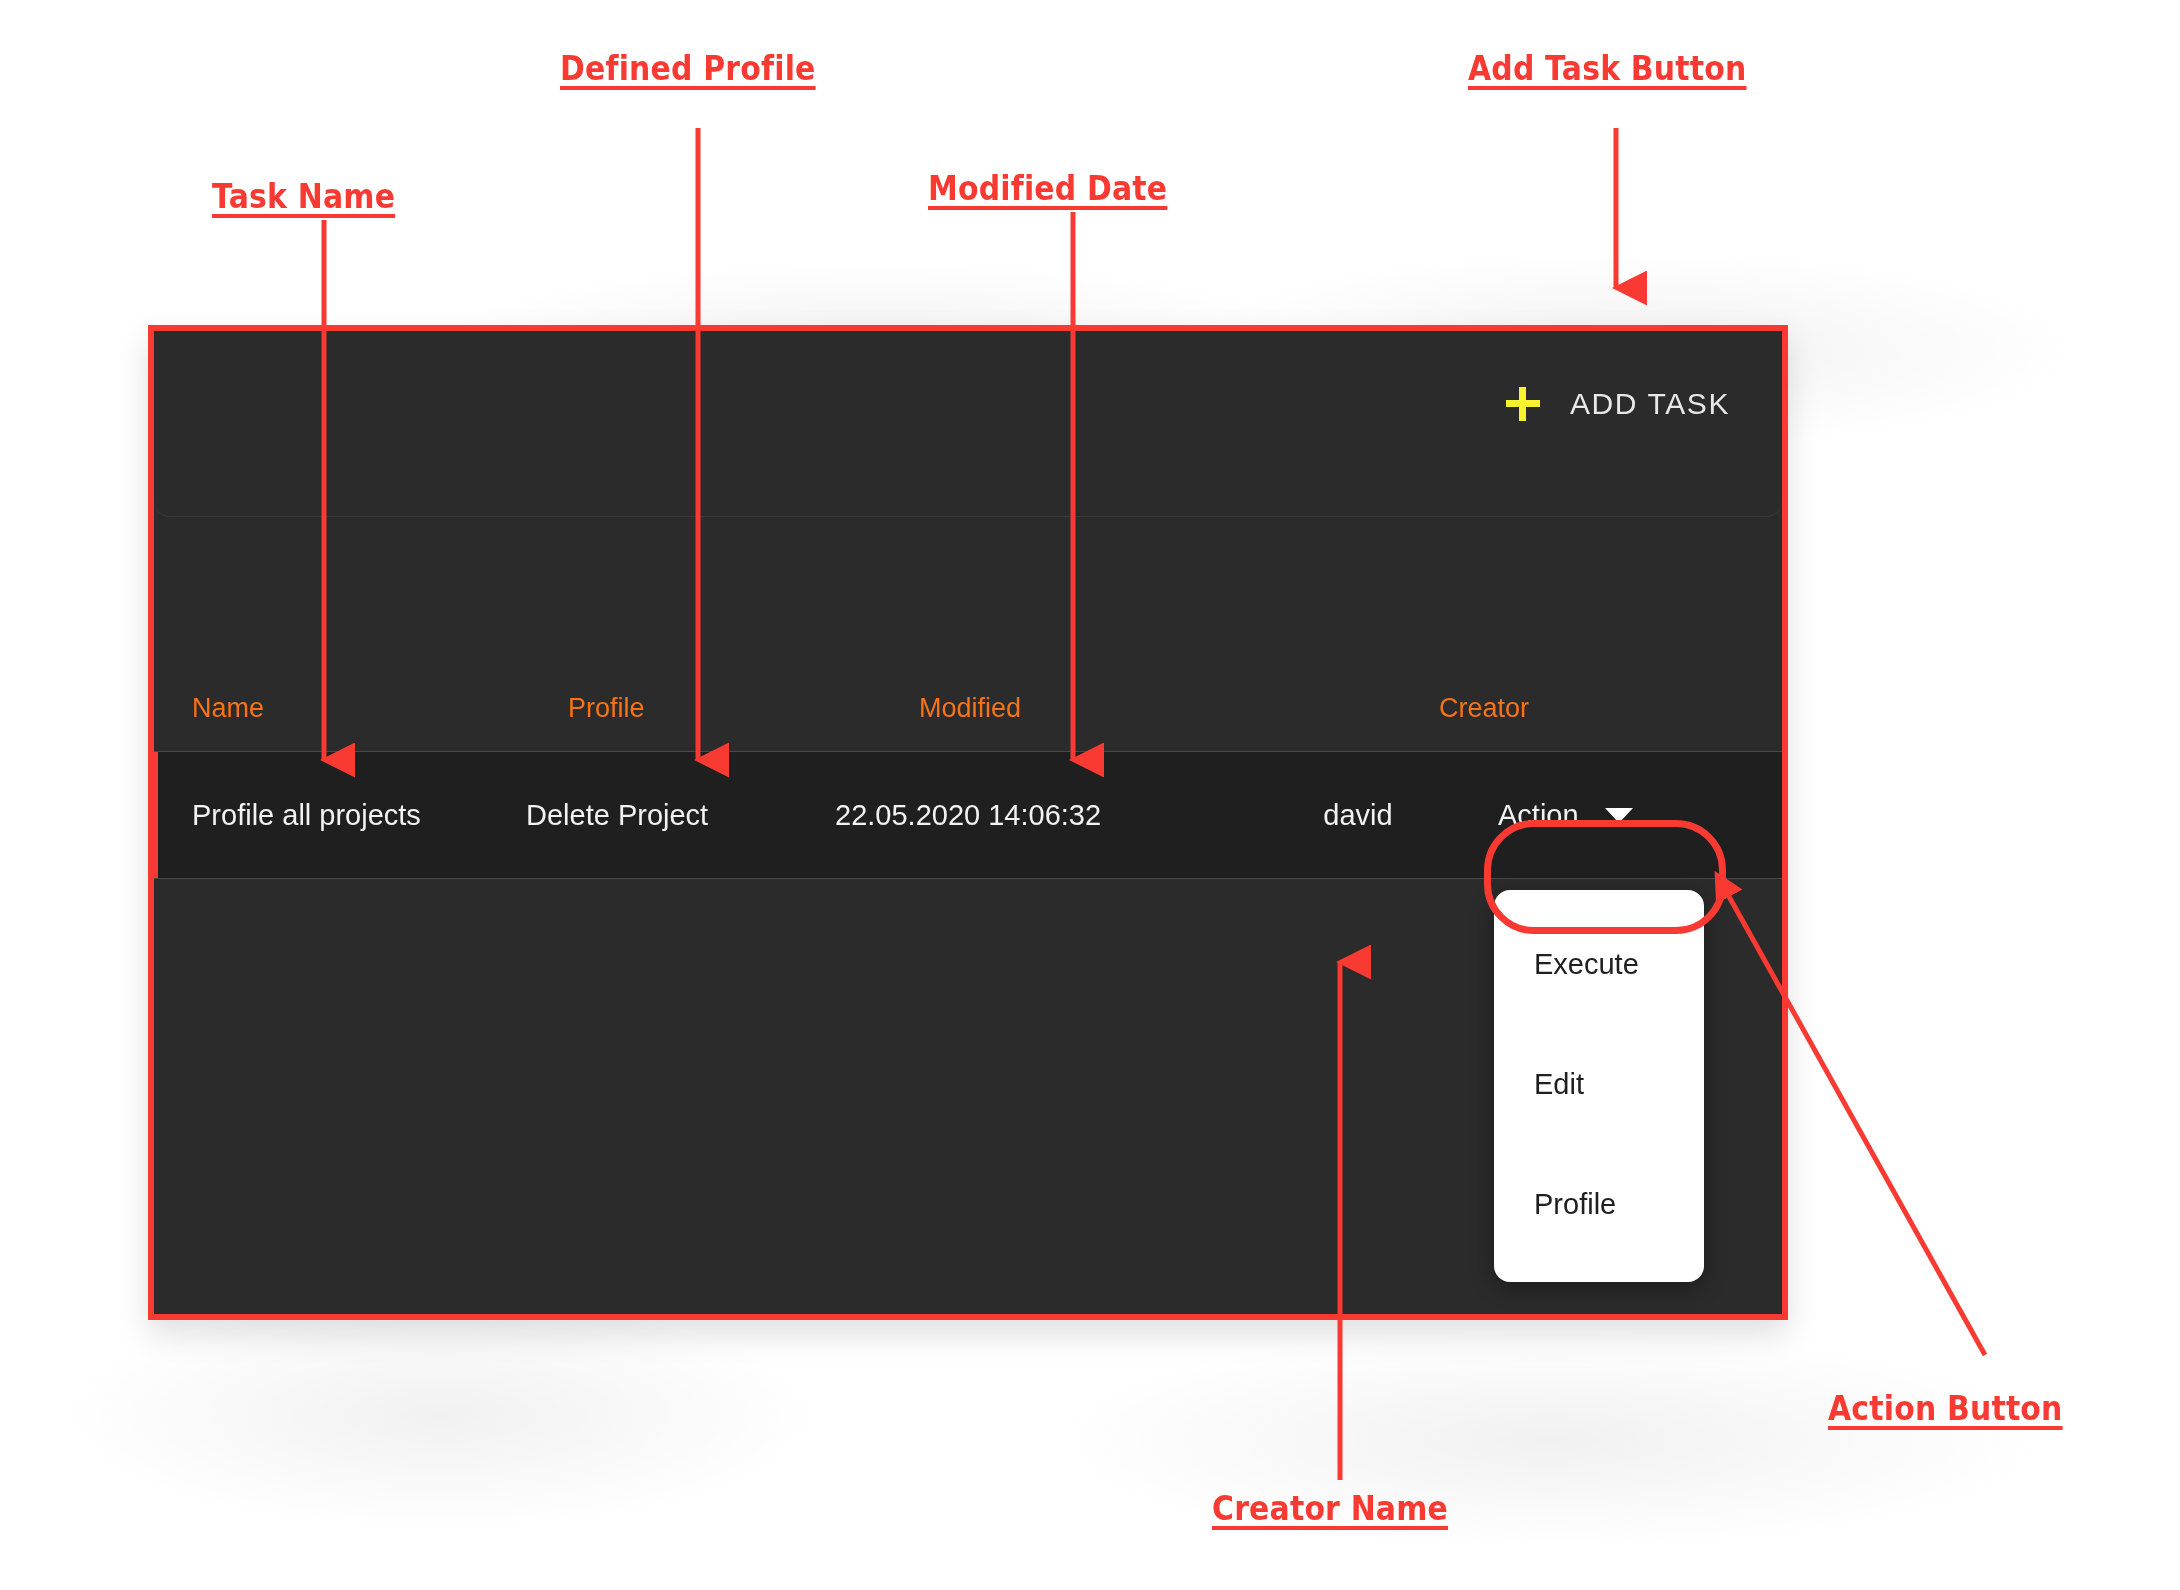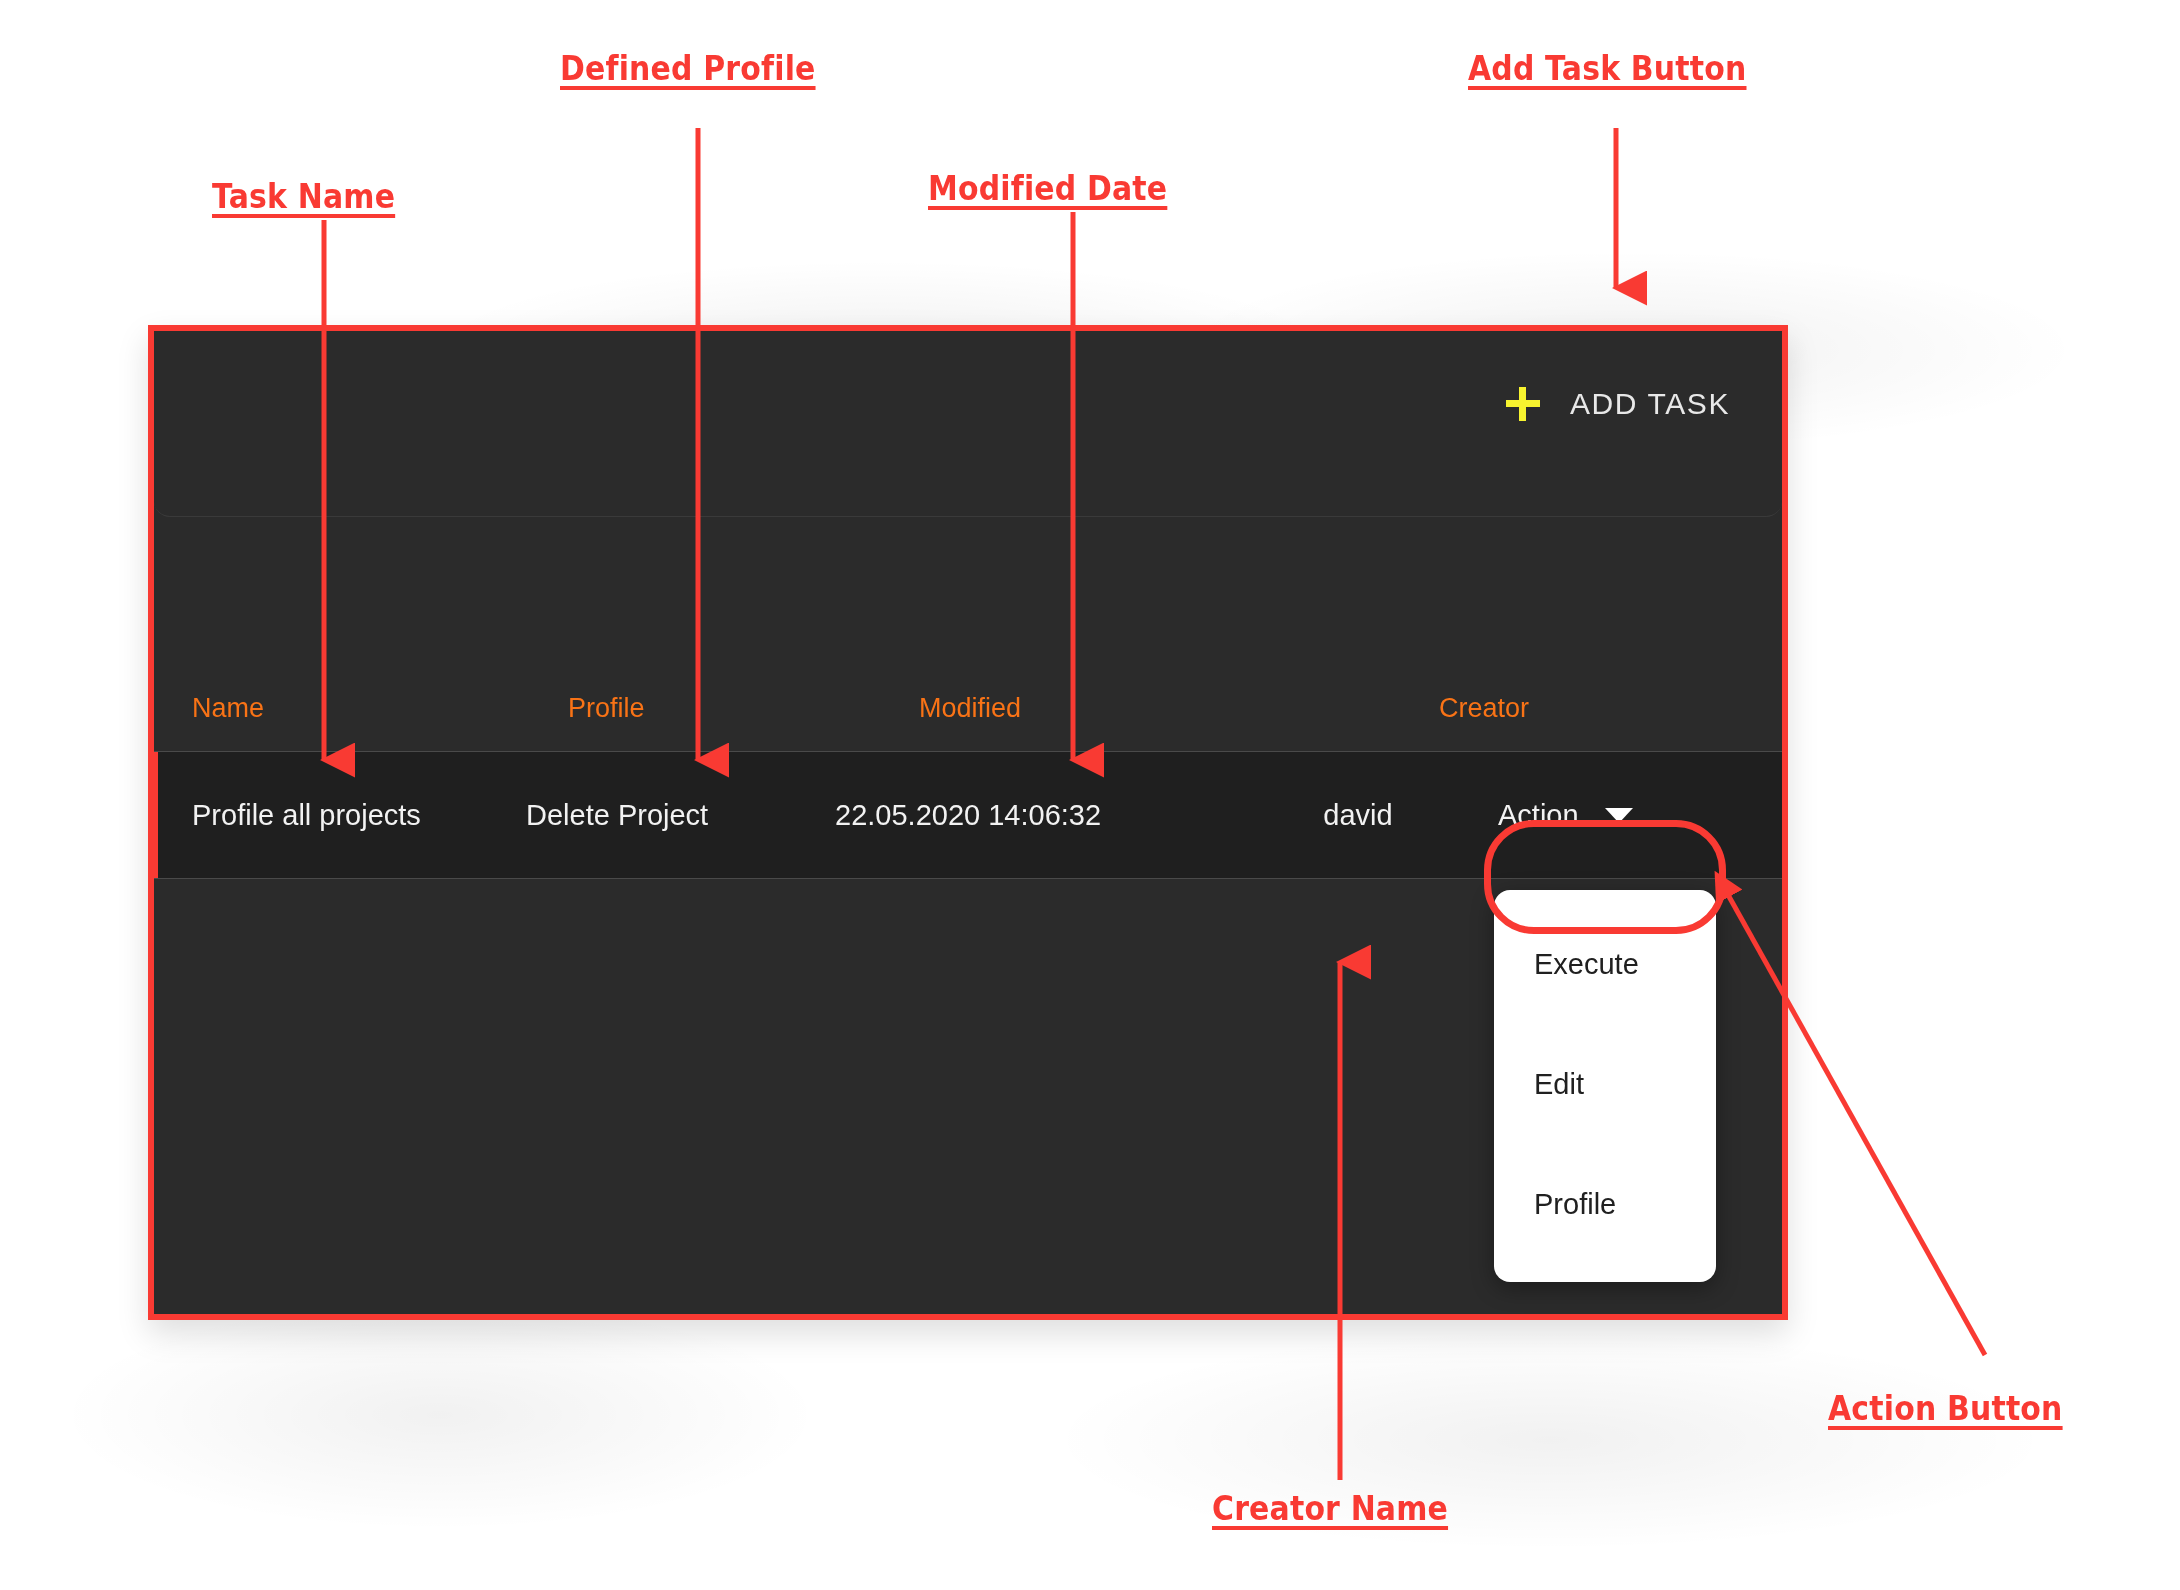--- a/index.html
+++ b/index.html
@@ -183,21 +183,21 @@
   
   #action-dropdown-menu {
     position: absolute;
     left: 1494px;
     top: 890px;
     width: 210px;
     background: #ffffff;
     border-radius: 16px;
     box-shadow: 0 6px 22px rgba(0,0,0,0.35);
     z-index: 30;
-    padding: 14px 12px 18px 0;
+    padding: 14px 0 18px 0;
   }
   #action-dropdown-menu .menu-item {
     color: #202020;
     font-size: 29px;
     padding: 0 0 0 40px;
     height: 120px;
     display: flex;
     align-items: center;
     cursor: pointer;
     font-family: "Liberation Sans", sans-serif;

